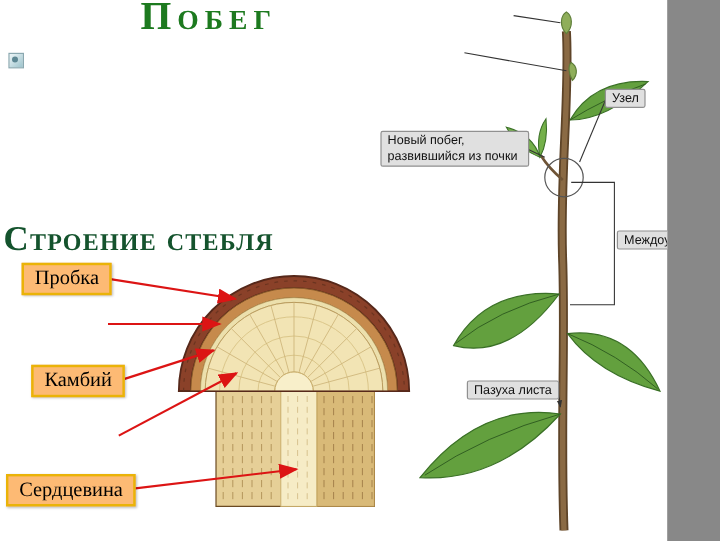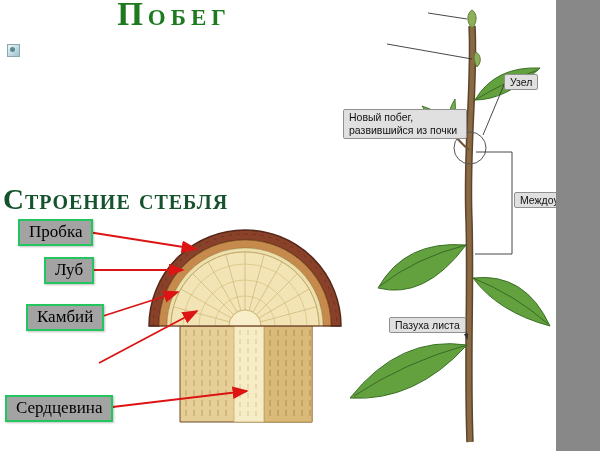--- a/index.html
+++ b/index.html
@@ -27,21 +27,21 @@
   }
   .intro p{margin:0;font-size:15.5px;line-height:21px;font-weight:700;}
   .term{font-size:18px;text-decoration:underline;}
   .sep{font-size:17px;}
   .section-title{
     position:absolute;top:183px;left:3px;margin:0;
     font-family:"Liberation Serif",serif;font-weight:700;font-variant:small-caps;
     font-size:29px;letter-spacing:1px;color:#14532d;z-index:2;
   }
   .gbox{
-    position:absolute;z-index:5;background:#a3a3a3;border:2px solid #22c55e;
+    position:absolute;z-index:5;background:#fdba74;border:2px solid #eab308;
     padding:1px 9px 2px;font:400 17px "Liberation Serif",serif;color:#000;
     box-shadow:1px 1px 2px rgba(0,0,0,.25);white-space:nowrap;
   }
   .plabel{
     position:absolute;z-index:5;background:#e0e0e0;border:1px solid #909090;
     border-radius:2px;padding:1px 5px;font:400 10.5px "Liberation Sans",sans-serif;
     color:#111;white-space:nowrap;
   }
   .plabel.wrap{white-space:normal;width:112px;line-height:1.25;}
   .svg-layer{position:absolute;z-index:1;pointer-events:none;}
@@ -129,21 +129,20 @@
     <g stroke="#dc1414" stroke-width="1.8">
       <line x1="88" y1="16" x2="196" y2="33" marker-end="url(#arrRed)"></line>
       <line x1="90" y1="54" x2="183" y2="54" marker-end="url(#arrRed)"></line>
       <line x1="100" y1="101" x2="178" y2="76" marker-end="url(#arrRed)"></line>
       <line x1="99" y1="147" x2="197" y2="95" marker-end="url(#arrRed)"></line>
       <line x1="104" y1="192" x2="247" y2="175" marker-end="url(#arrRed)"></line>
     </g>
   </svg>
 
   <div class="gbox" style="left:18px;top:219px;">Пробка</div>
-  <div class="gbox" style="left:44px;top:257px;">Луб</div>
   <div class="gbox" style="left:26px;top:304px;text-align:center;">Камбий</div>
   <div class="gbox" style="left:5px;top:395px;">Сердцевина</div>
 
   <svg class="svg-layer" style="left:300px;top:0;" width="292" height="448" viewBox="0 0 292 448">
 
     <g fill="none">
       <path d="M172,26 C175,80 166,150 169,220 C171,290 167,360 170,442" stroke="#5e4428" stroke-width="7.5"></path>
       <path d="M172,26 C175,80 166,150 169,220 C171,290 167,360 170,442" stroke="#8a6a44" stroke-width="4.5"></path>
     </g>
 
@@ -178,21 +177,21 @@
       <line x1="128" y1="13" x2="167" y2="19"></line>
       <line x1="87" y1="44" x2="172" y2="59"></line>
       <line x1="206" y1="80" x2="183" y2="135"></line>
       <line x1="139" y1="124" x2="154" y2="131"></line>
       <path d="M176,152 L212,152 L212,254 L175,254"></path>
       <line x1="165" y1="326" x2="167" y2="339" marker-end="url(#arrBlk)"></line>
     </g>
   </svg>
 
   <div class="plabel" style="left:504px;top:74px;">Узел</div>
-  <div class="plabel wrap" style="left:317px;top:109px;margin-left:26px;">Новый побег, развившийся из почки</div>
+  <div class="plabel wrap" style="left:317px;top:109px;">Новый побег, развившийся из почки</div>
   <div class="plabel" style="left:389px;top:317px;">Пазуха листа</div>
   <div class="plabel" style="left:514px;top:192px;">Междоузлие</div>
 
   <div class="accent-bar"></div>
   <div class="sq1"></div>
   <div class="sq2"></div>
 
 </div>
 
 </body></html>

